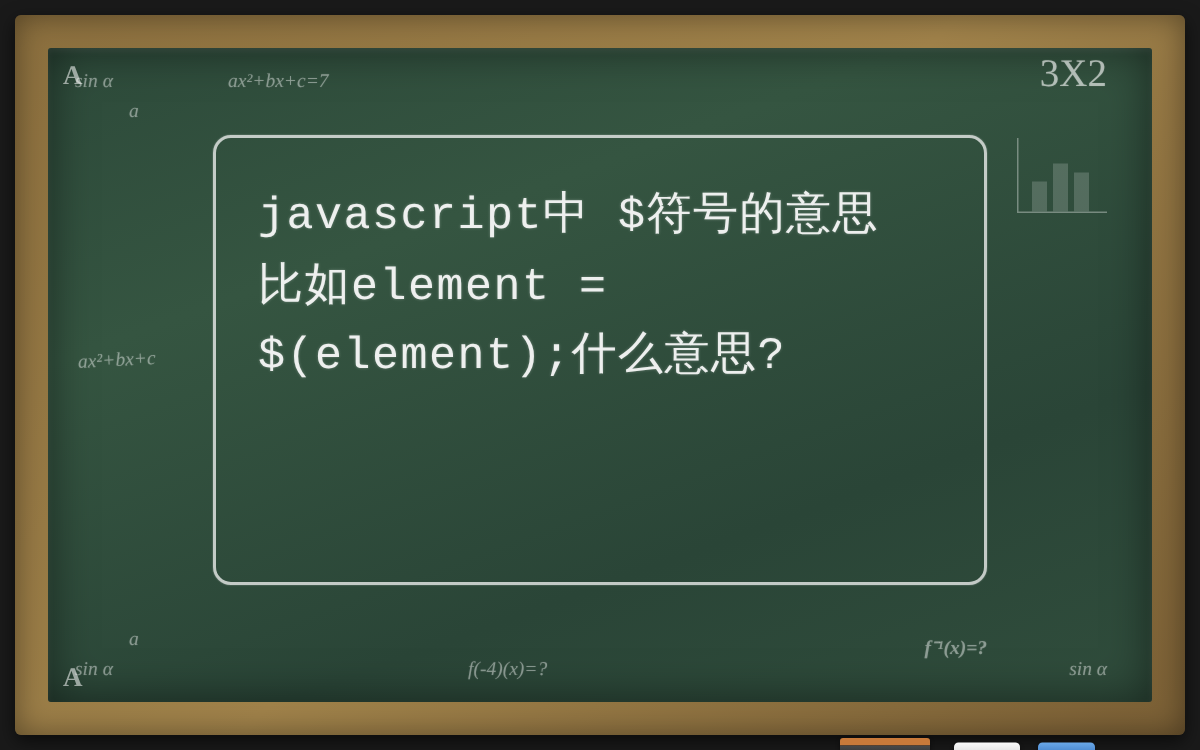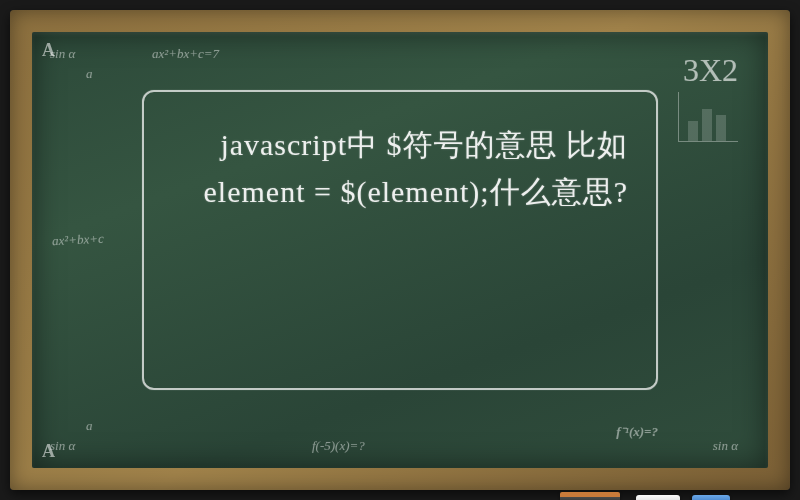--- a/index.html
+++ b/index.html
@@ -36,41 +36,40 @@
     top: 58px;
     left: 110px;
     right: 110px;
     bottom: 78px;
     border: 2px solid rgba(245,245,245,0.75);
     border-radius: 12px;
     padding: 30px 28px;
     box-shadow: 0 0 1px rgba(255,255,255,0.5);
   }
   .question-text {
-    font-family: Liberation Serif, serif;
+    font-family: Liberation Mono, monospace;
     font-size: 30px;
     line-height: 1.55;
     color: rgba(250,250,250,0.92);
     text-shadow: 0 0 2px rgba(255,255,255,0.3);
     letter-spacing: 1px;
     word-break: break-word;
-    text-align: right;
   }
   .formula {
     position: absolute;
     font-family: "Times New Roman", serif;
     color: rgba(255,255,255,0.35);
     font-size: 13px;
     font-style: italic;
     text-shadow: 0 0 1px rgba(255,255,255,0.2);
   }
   .f-tl { top: 14px; left: 18px; }
   .f-tl2 { top: 34px; left: 54px; }
   .f-tl3 { top: 14px; left: 120px; }
-  .f-tr { top: 20px; right: 30px; font-size: 32px; font-style: normal; color: rgba(255,255,255,0.55); }
+  .f-tr { top: 2px; right: 30px; font-size: 26px; font-style: normal; color: rgba(255,255,255,0.55); }
   .f-bl { bottom: 14px; left: 18px; }
   .f-bl2 { bottom: 34px; left: 54px; }
   .f-bm { bottom: 14px; left: 280px; }
   .f-br { bottom: 28px; right: 110px; font-weight: bold; }
   .f-br2 { bottom: 14px; right: 30px; }
   .f-ml { top: 200px; left: 20px; transform: rotate(-3deg); }
   .chalk-piece {
     position: absolute;
     bottom: -14px;
     width: 44px;
@@ -139,21 +138,21 @@
       <div class="bar b3"></div>
     </div>
 
     <div class="chalk-box">
       <div class="question-text">javascript中 $符号的意思 比如element = $(element);什么意思?</div>
     </div>
 
     <span class="corner-label cl-bl">A</span>
     <span class="formula f-bl">sin α</span>
     <span class="formula f-bl2">a</span>
-    <span class="formula f-bm">f(-5)(x)=?</span>
+    <span class="formula f-bm">f(-4)(x)=?</span>
     <span class="formula f-br">f⁻¹(x)=?</span>
     <span class="formula f-br2">sin α</span>
   </div>
 
   <div class="eraser"></div>
   <div class="chalk-piece chalk-white"></div>
   <div class="chalk-piece chalk-blue"></div>
 </div>
 
 </body></html>

